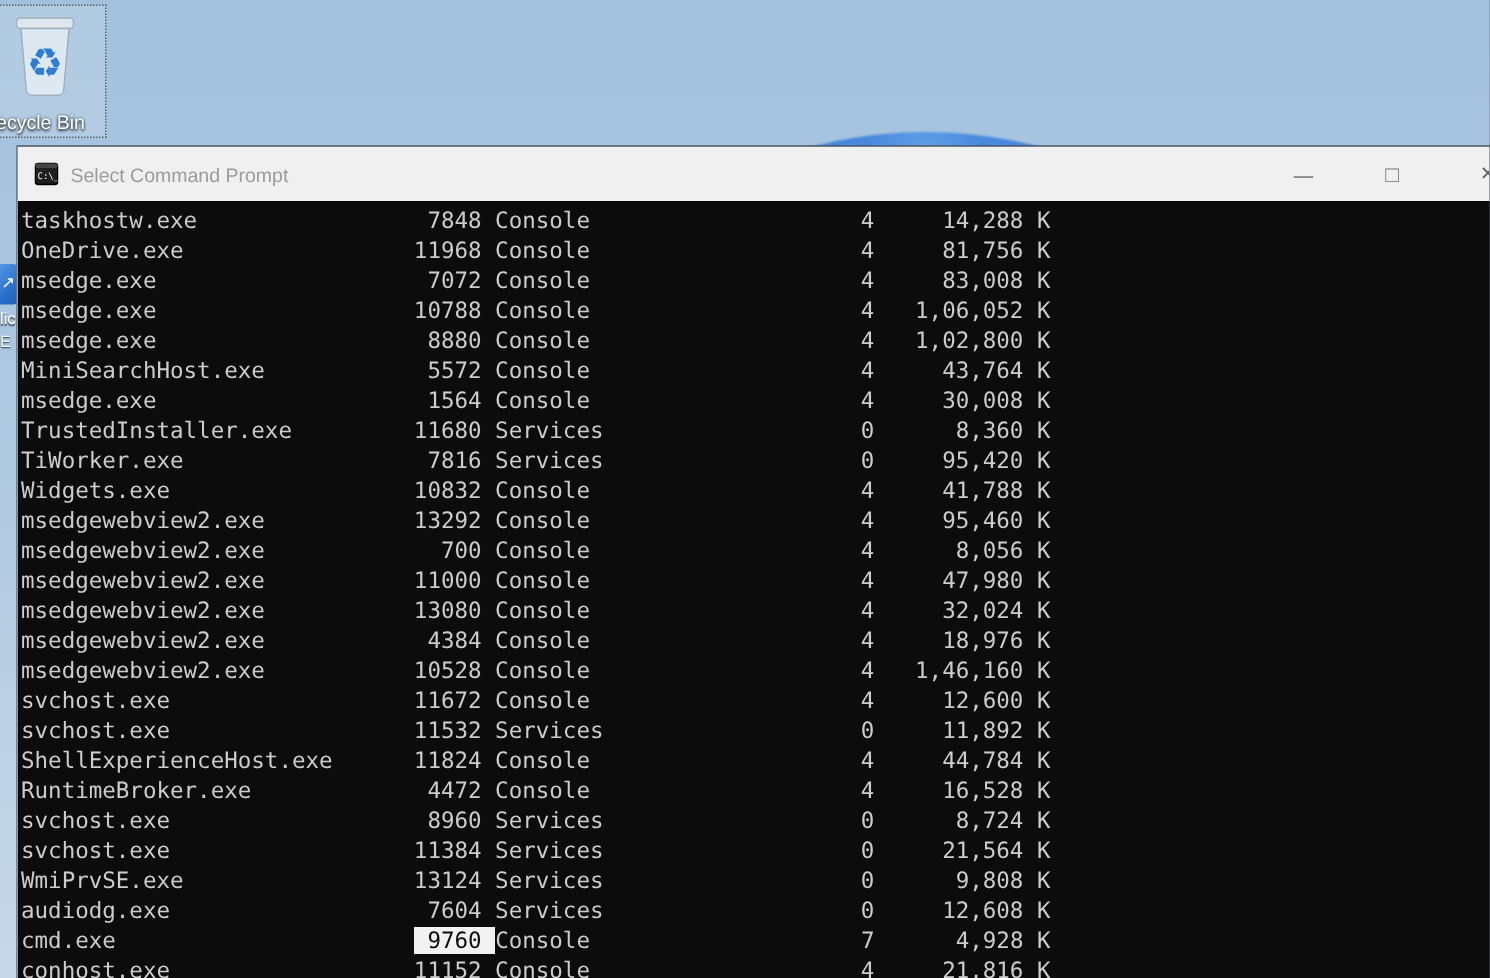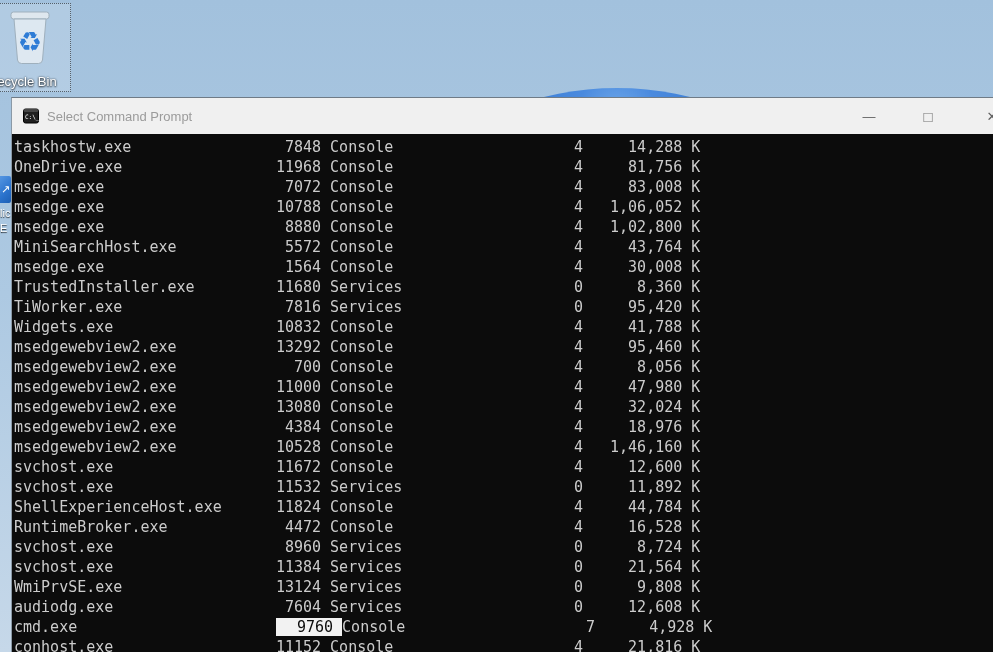--- a/index.html
+++ b/index.html
@@ -64,21 +64,21 @@
   .cap-btn.cls{left:957px;font-size:13px;}
   
   .console{
     flex:1 1 auto;background:var(--console-bg);color:var(--console-text);
     padding:3px 0 0 2px;overflow:hidden;
   }
   .cline{
     white-space:pre;height:20px;line-height:20px;
     font-family:"DejaVu Sans Mono","Liberation Mono",monospace;font-size:15px;
   }
-  .cline .sel{background:var(--selection-bg);color:var(--selection-text);padding-left:12px;}
+  .cline .sel{background:var(--selection-bg);color:var(--selection-text);}
 </style>
 </head>
 <body>
 
 <div style="position:absolute;inset:0;">
   <div class="bloom"></div>
 
   <div class="recycle-cell">
     <svg width="46" height="58" viewBox="0 0 46 58">
       <rect x="4" y="5" width="38" height="7" rx="2.5" fill="#e3eaf0" fill-opacity="0.9" stroke="#9fb0bd"></rect>

